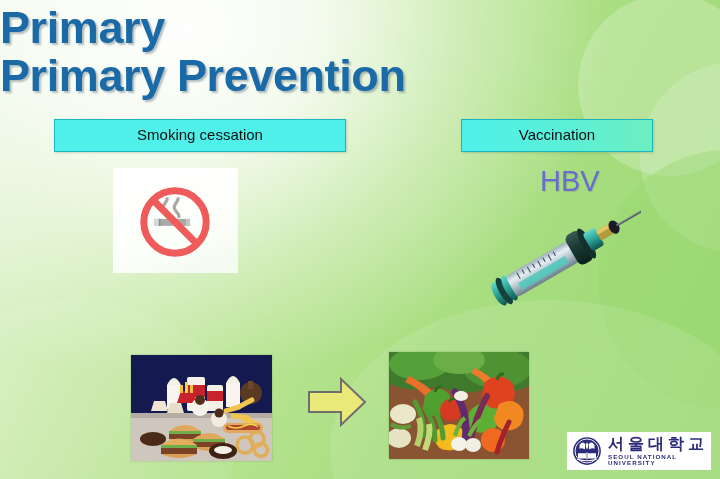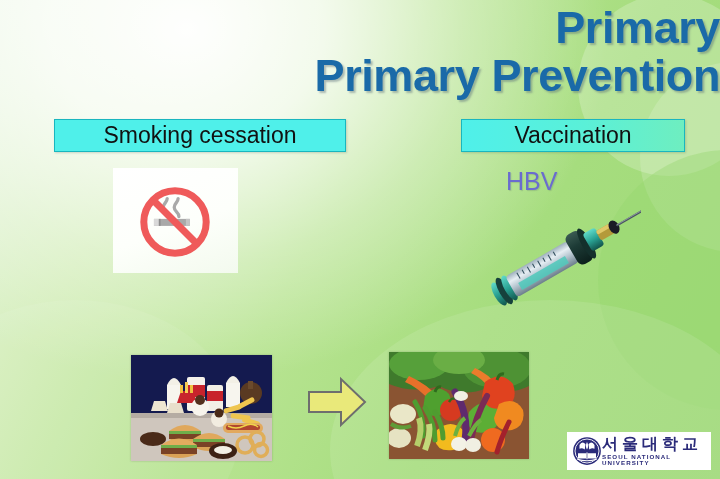--- a/index.html
+++ b/index.html
@@ -32,50 +32,50 @@
   .bubble-c { left: 598px; top: 150px; width: 260px; height: 260px; background: rgba(150,215,110,0.40); }
   .bubble-d { left: 330px; top: 300px; width: 440px; height: 300px; background: rgba(255,255,255,0.10); }
   .bubble-e { left: -90px; top: 300px; width: 330px; height: 260px; background: rgba(255,255,255,0.07); }
 
   
   #title {
     position: absolute;
     left: 0;
     top: 4px;
     width: 720px;
-    text-align: right;
+    text-align: left;
     color: #1a6aa8;
     font-size: 45px;
     font-weight: bold;
     line-height: 48px;
     letter-spacing: -0.4px;
     text-shadow: 2px 2px 2px rgba(90,110,120,0.45);
   }
   #title .line { display: block; white-space: pre; }
 
   
   .caption-box {
     position: absolute;
     box-sizing: border-box;
     border: 1.5px solid #19b6bf;
     color: #111111;
-    font-size: 23px;
+    font-size: 15px;
     line-height: 1.1;
     display: flex;
     align-items: center;
     justify-content: center;
     text-align: left;
     box-shadow: 1px 1px 2px rgba(80,100,90,0.25);
   }
   #box-smoking {
     left: 54px; top: 119px; width: 292px; height: 33px;
     background: #4ff0ea;
   }
   #box-vaccination {
-    left: 461px; top: 119px; width: 224px; height: 33px;
+    left: 461px; top: 119px; width: 192px; height: 33px;
     background: linear-gradient(90deg, #4ff0ea 0%, #5af0d8 55%, #6eeec0 100%);
   }
   #box-dietary {
     left: 219px; top: 302px; width: 232px; height: 34px;
     background: linear-gradient(90deg, #4ff0ea 0%, #5ff0dd 60%, #7aeec2 100%);
   }
 
   
   #nosmoke-panel {
     position: absolute;
@@ -85,23 +85,23 @@
   }
   #nosmoke-sign {
     position: absolute;
     left: 23px; top: 15px;
     width: 78px; height: 78px;
   }
 
   
   #vaccine-list {
     position: absolute;
-    left: 506px; top: 167px;
+    left: 540px; top: 167px;
     color: #6a6ccf;
-    font-size: 25px;
+    font-size: 29px;
     line-height: 29px;
     font-weight: normal;
     text-shadow: 1px 1px 1px rgba(90,110,110,0.25);
   }
   #vaccine-list span { display: block; }
 
   
   #syringe {
     position: absolute;
     left: 476px; top: 210px;
@@ -125,21 +125,21 @@
     position: absolute;
     left: 567px; top: 432px;
     width: 144px; height: 38px;
     background: #ffffff;
     display: flex;
     align-items: center;
     padding-left: 5px;
     box-sizing: border-box;
   }
   #snu-emblem { width: 30px; height: 30px; flex: 0 0 30px; }
-  #snu-text { line-height: 1; }
+  #snu-text { margin-left: 6px; line-height: 1; }
   #snu-korean {
     display: block;
     color: #2b2b7a;
     font-size: 16px;
     letter-spacing: 4px;
     font-weight: bold;
     font-family: "DejaVu Sans", sans-serif;
   }
   #snu-english {
     display: block;

